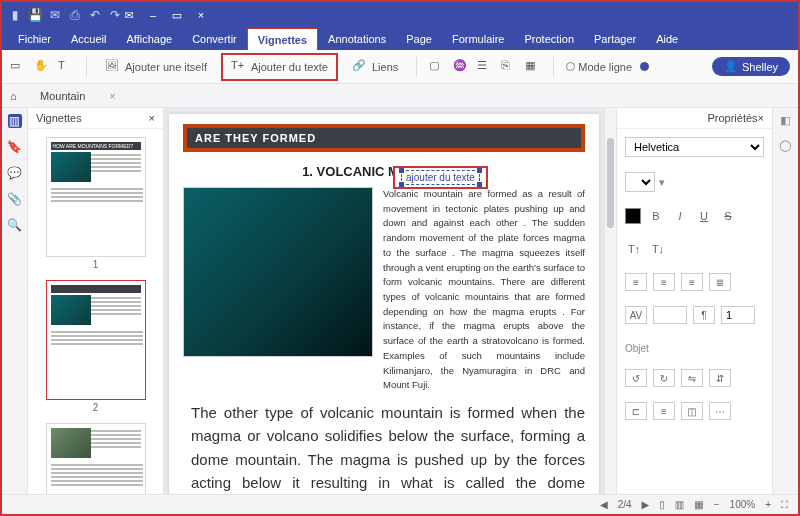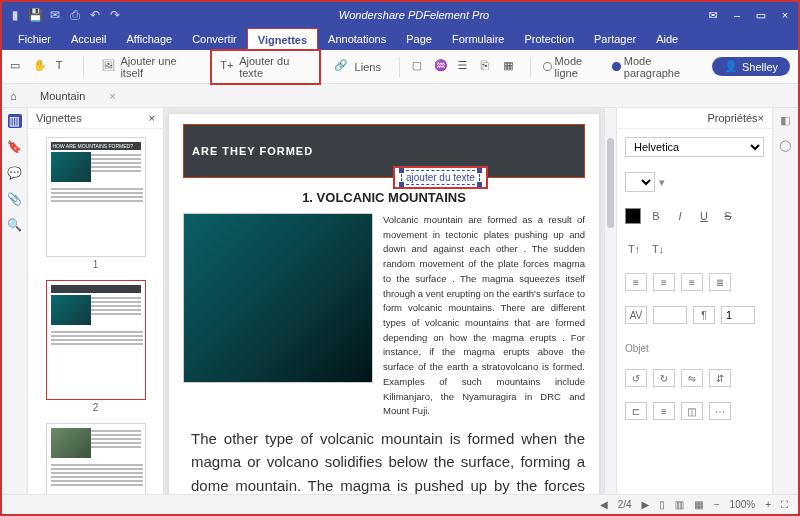--- a/index.html
+++ b/index.html
@@ -33,21 +33,21 @@
   .thumb { width:100px; height:120px; background:#fff; border:1px solid #d5d5dd; position:relative; padding:4px; font-size:6px; color:#666; overflow:hidden; }
   .thumb.selected { border:1px solid #c33; }
   .thumb-num { text-align:center; font-size:10px; color:#666; margin-top:2px; }
   .thumb .bar { background:#3a3f46; color:#fff; font-size:5px; padding:1px 2px; margin-bottom:2px; }
   .thumb .img-block { width:40px; height:30px; background:linear-gradient(135deg,#0b6a6e,#0f3b3d); display:inline-block; }
   .thumb .img-block2 { width:40px; height:30px; background:linear-gradient(135deg,#6e8b6a,#3a543b); display:inline-block; }
   .thumb .lines { display:inline-block; width:50px; vertical-align:top; }
   .thumb .lines div { height:2px; background:#bbb; margin:2px 0; }
   .doc-area { flex:1; background:#e9e9ed; position:relative; overflow:hidden; }
   .page { background:#fff; margin:6px auto; width:430px; padding:10px 14px; font-size:10px; color:#222; position:relative; box-shadow:0 0 4px rgba(0,0,0,.12); }
-  .page .top-banner { background:#3a3f46; color:#fff; font-weight:700; padding:20px 8px; letter-spacing:1px; font-size:11px; border:1px solid #c2410c; }
+  .page .top-banner { background:#3a3f46; color:#fff; font-weight:700; padding:4px 8px; letter-spacing:1px; font-size:11px; border:4px solid #c2410c; }
   .page h2 { font-size:13px; margin:12px 0 8px; font-weight:700;text-align:center; }
   .page .cols { display:flex; gap:10px; }
   .page .photo { width:190px; height:170px; background:linear-gradient(135deg,#0a6066 0%,#08393c 60%,#011417 100%); border:1px solid #ccc; }
   .page .text-col { flex:1; font-size:9.5px; line-height:1.55; text-align:justify; color:#333; }
   .add-text-box { border:2px solid #c33; padding:2px 6px; display:inline-block; position:absolute; top:52px; left:224px; background:#fff; }
   .add-text-box .inner { border:1px dashed #3b4ba8; padding:1px 4px; font-size:10px; color:#3b4ba8; position:relative; }
   .add-text-box .h { position:absolute; width:5px; height:5px; background:#3b4ba8; }
   .add-text-box .h.tl{top:-3px;left:-3px}.add-text-box .h.tr{top:-3px;right:-3px}.add-text-box .h.bl{bottom:-3px;left:-3px}.add-text-box .h.br{bottom:-3px;right:-3px}
   .page .full-text { font-size:15px; line-height:1.55; text-align:justify; margin-top:8px; color:#333;margin-left:8px; }
   .vscroll { width:12px; background:#f4f4f6; border-left:1px solid #e3e3e8; position:relative; }
@@ -75,21 +75,20 @@
 
 <div class="titlebar">
   <div class="tb-icons">
     <span class="tb-icon">▮</span>
     <span class="tb-icon">💾</span>
     <span class="tb-icon">✉</span>
     <span class="tb-icon">⎙</span>
     <span class="tb-icon">↶</span>
     <span class="tb-icon">↷</span>
   </div>
-  <div class="title">Wondershare PDFelement Pro</div>
   <div class="wincontrols">
     <span>✉</span>
     <span>–</span>
     <span>▭</span>
     <span>×</span>
   </div>
 </div>
 
 <div class="menubar">
   <div class="menu-item">Fichier</div>
@@ -128,21 +127,20 @@
   <span class="tool-ic">☰</span>
   <span class="tool-ic">⎘</span>
   <span class="tool-ic">▦</span>
   <div class="divider"></div>
   <div class="mode-radio">
       <span class="r"></span>
       <span>Mode ligne</span>
     </div>
   <div class="mode-radio">
       <span class="r on"></span>
-      <span>Mode paragraphe</span>
     </div>
   <div class="shelley">
     <span>👤</span>
     <span>Shelley</span>
   </div>
 </div>
 
 <div class="tabbar">
   <span class="home-ic">⌂</span>
   <div class="doc-tab">

